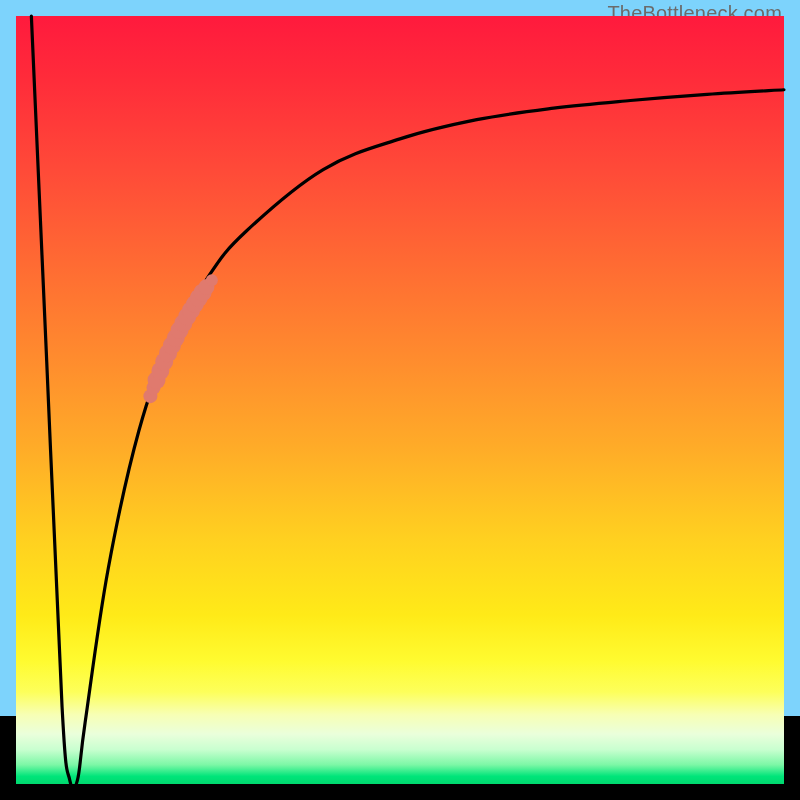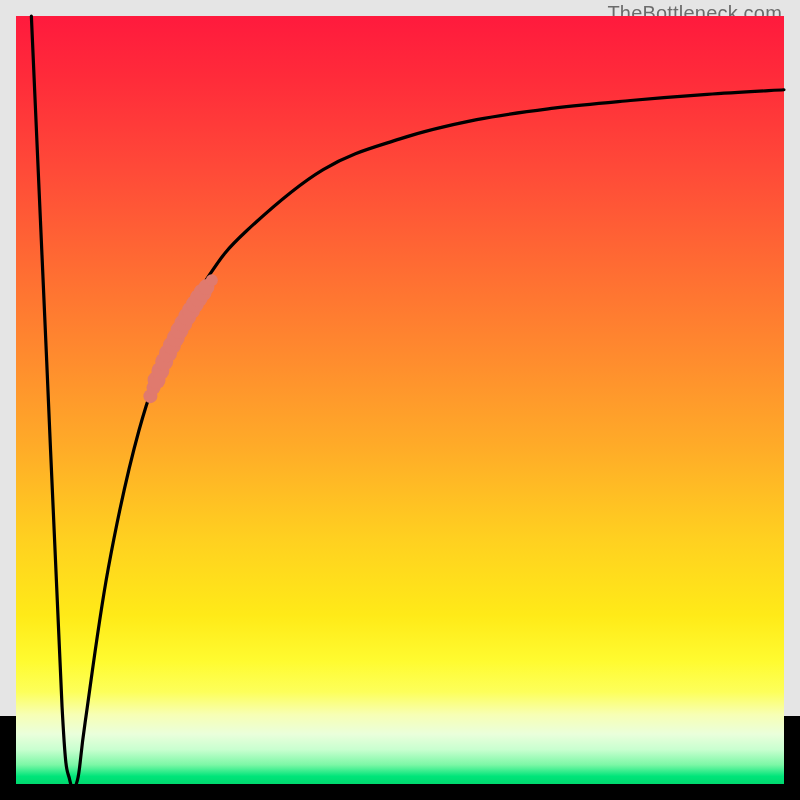--- a/index.html
+++ b/index.html
@@ -8,21 +8,21 @@
     width: 800px;
     height: 800px;
     background: #000;
     font-family: Arial, Helvetica, sans-serif;
     overflow: hidden;
   }
   .frame {
     position: relative;
     width: 800px;
     height: 716px;
-    background: #e5e5e5;
+    background: #7dd3fc;
   }
   .plot-area {
     position: absolute;
     left: 16px;
     top: 16px;
     width: 768px;
     height: 768px;
     
     background: linear-gradient(
       to bottom,

